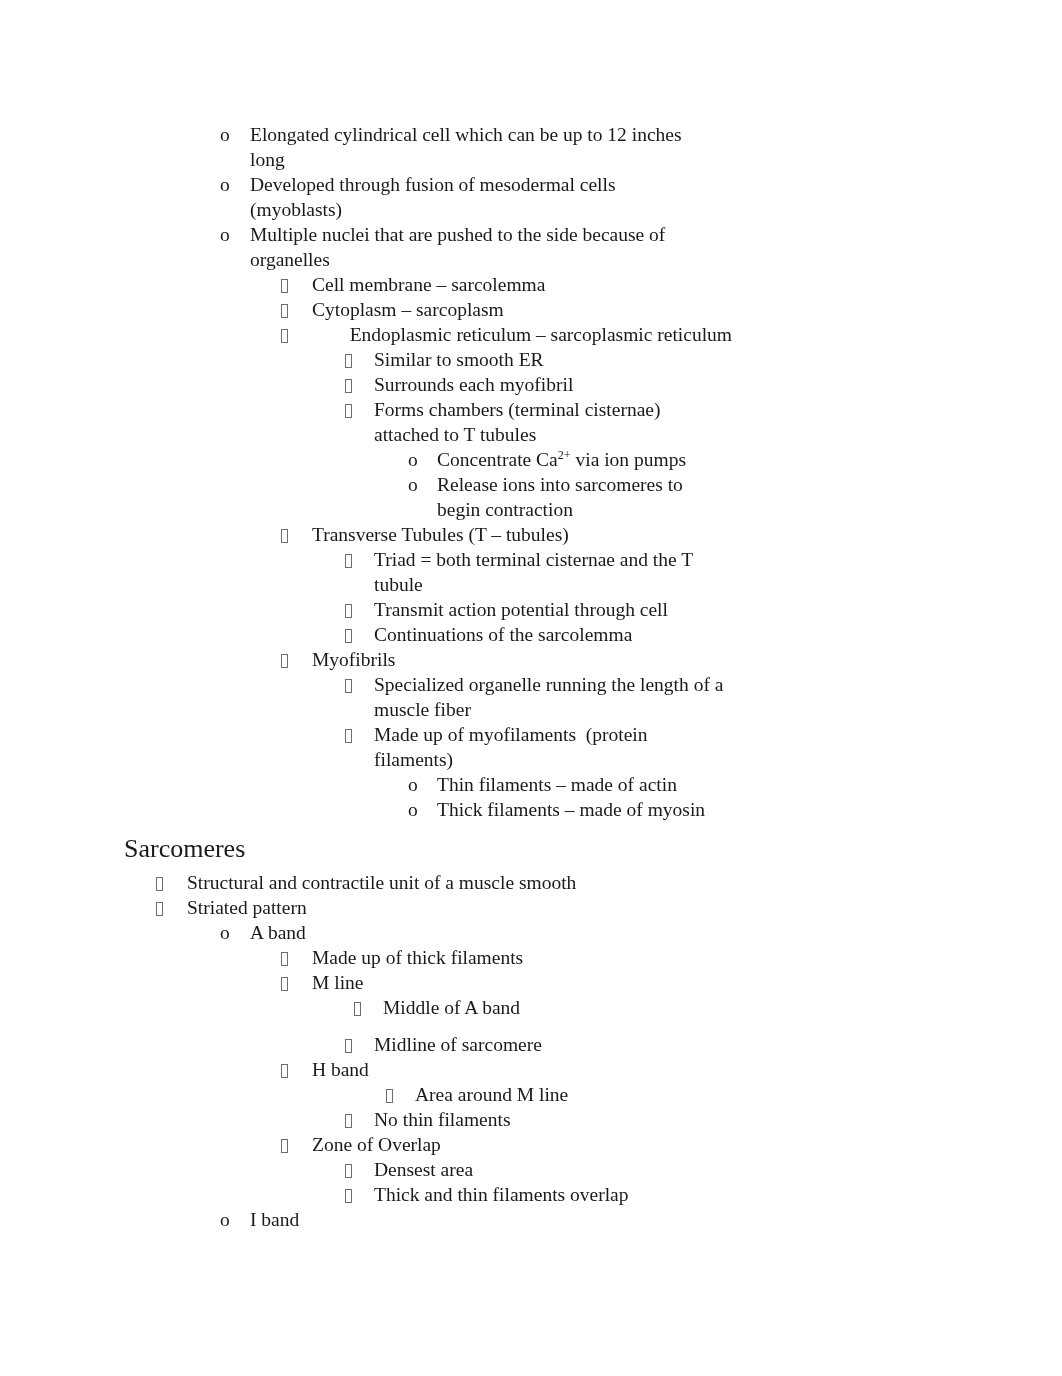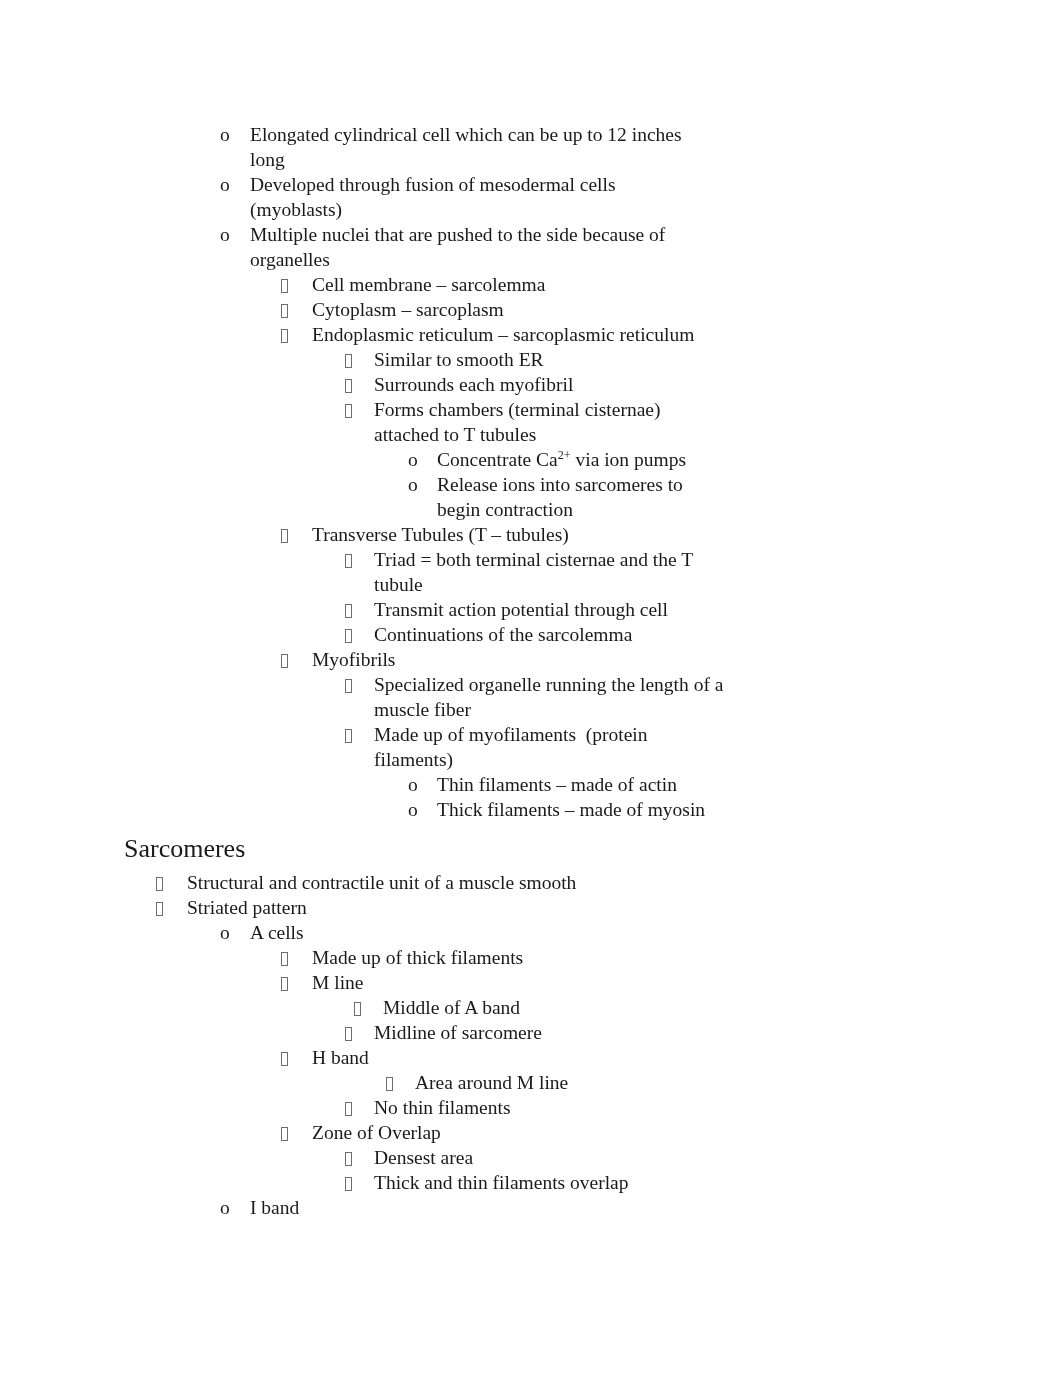--- a/index.html
+++ b/index.html
@@ -90,45 +90,45 @@
 </head>
 <body>
 
 <div class="page">
   <div class="doc-body" id="doc-body">
       <div class="line" style="padding-left: 250px;"><span class="marker marker-o" style="left: 220px;">o</span><span class="txt" style="max-width: 440px;">Elongated cylindrical cell which can be up to 12 inches long</span></div>
       <div class="line" style="padding-left: 250px;"><span class="marker marker-o" style="left: 220px;">o</span><span class="txt" style="max-width: 440px;">Developed through fusion of mesodermal cells (myoblasts)</span></div>
       <div class="line" style="padding-left: 250px;"><span class="marker marker-o" style="left: 220px;">o</span><span class="txt" style="max-width: 440px;">Multiple nuclei that are pushed to the side because of organelles</span></div>
       <div class="line" style="padding-left: 312px;"><span class="marker" style="left: 281px;"><span class="tofu" style="border-color: rgb(109, 109, 109);"></span></span><span class="txt" style="max-width: 420px;">Cell membrane – sarcolemma</span></div>
       <div class="line" style="padding-left: 312px;"><span class="marker" style="left: 281px;"><span class="tofu" style="border-color: rgb(109, 109, 109);"></span></span><span class="txt" style="max-width: 420px;">Cytoplasm – sarcoplasm</span></div>
-      <div class="line" style="padding-left: 312px;"><span class="marker" style="left: 281px;"><span class="tofu" style="border-color: rgb(109, 109, 109);"></span></span><span class="txt" style="max-width: 420px;">Endoplasmic reticulum – sarcoplasmic reticulum</span></div>
+      <div class="line" style="padding-left: 312px;"><span class="marker" style="left: 281px;"><span class="tofu" style="border-color: rgb(109, 109, 109);"></span></span><span class="txt" style="max-width: 420px; text-align: right;">Endoplasmic reticulum – sarcoplasmic reticulum</span></div>
       <div class="line" style="padding-left: 374px;"><span class="marker" style="left: 345px;"><span class="tofu" style="border-color: rgb(109, 109, 109);"></span></span><span class="txt" style="max-width: 355px;">Similar to smooth ER</span></div>
       <div class="line" style="padding-left: 374px;"><span class="marker" style="left: 345px;"><span class="tofu" style="border-color: rgb(109, 109, 109);"></span></span><span class="txt" style="max-width: 355px;">Surrounds each myofibril</span></div>
       <div class="line" style="padding-left: 374px;"><span class="marker" style="left: 345px;"><span class="tofu" style="border-color: rgb(109, 109, 109);"></span></span><span class="txt" style="max-width: 355px;">Forms chambers (terminal cisternae) attached to T tubules</span></div>
       <div class="line" style="padding-left: 437px;"><span class="marker marker-o" style="left: 408px;">o</span><span class="txt" style="max-width: 270px;"><span>Concentrate Ca</span><sup>2+</sup><span> via ion pumps</span></span></div>
       <div class="line" style="padding-left: 437px;"><span class="marker marker-o" style="left: 408px;">o</span><span class="txt" style="max-width: 270px;">Release ions into sarcomeres to begin contraction</span></div>
       <div class="line" style="padding-left: 312px;"><span class="marker" style="left: 281px;"><span class="tofu" style="border-color: rgb(109, 109, 109);"></span></span><span class="txt" style="max-width: 420px;">Transverse Tubules (T – tubules)</span></div>
       <div class="line" style="padding-left: 374px;"><span class="marker" style="left: 345px;"><span class="tofu" style="border-color: rgb(109, 109, 109);"></span></span><span class="txt" style="max-width: 355px;">Triad = both terminal cisternae and the T tubule</span></div>
       <div class="line" style="padding-left: 374px;"><span class="marker" style="left: 345px;"><span class="tofu" style="border-color: rgb(109, 109, 109);"></span></span><span class="txt" style="max-width: 355px;">Transmit action potential through cell</span></div>
       <div class="line" style="padding-left: 374px;"><span class="marker" style="left: 345px;"><span class="tofu" style="border-color: rgb(109, 109, 109);"></span></span><span class="txt" style="max-width: 355px;">Continuations of the sarcolemma</span></div>
       <div class="line" style="padding-left: 312px;"><span class="marker" style="left: 281px;"><span class="tofu" style="border-color: rgb(109, 109, 109);"></span></span><span class="txt" style="max-width: 420px;">Myofibrils</span></div>
       <div class="line" style="padding-left: 374px;"><span class="marker" style="left: 345px;"><span class="tofu" style="border-color: rgb(109, 109, 109);"></span></span><span class="txt" style="max-width: 355px;">Specialized organelle running the length of a muscle fiber</span></div>
       <div class="line" style="padding-left: 374px;"><span class="marker" style="left: 345px;"><span class="tofu" style="border-color: rgb(109, 109, 109);"></span></span><span class="txt" style="max-width: 355px;">Made up of myofilaments  (protein filaments)</span></div>
       <div class="line" style="padding-left: 437px;"><span class="marker marker-o" style="left: 408px;">o</span><span class="txt" style="max-width: 270px;">Thin filaments – made of actin</span></div>
       <div class="line" style="padding-left: 437px;"><span class="marker marker-o" style="left: 408px;">o</span><span class="txt" style="max-width: 270px;">Thick filaments – made of myosin</span></div>
       <div class="spacer-sm"></div>
       <div class="heading" style="padding-left: 124px;">Sarcomeres</div>
       <div class="spacer-xs"></div>
       <div class="line" style="padding-left: 187px;"><span class="marker" style="left: 156px;"><span class="tofu" style="border-color: rgb(109, 109, 109);"></span></span><span class="txt" style="max-width: 700px;">Structural and contractile unit of a muscle smooth</span></div>
       <div class="line" style="padding-left: 187px;"><span class="marker" style="left: 156px;"><span class="tofu" style="border-color: rgb(109, 109, 109);"></span></span><span class="txt" style="max-width: 700px;">Striated pattern</span></div>
-      <div class="line" style="padding-left: 250px;"><span class="marker marker-o" style="left: 220px;">o</span><span class="txt" style="max-width: 440px;">A cells</span></div>
+      <div class="line" style="padding-left: 250px;"><span class="marker marker-o" style="left: 220px;">o</span><span class="txt" style="max-width: 440px;">A band</span></div>
       <div class="line" style="padding-left: 312px;"><span class="marker" style="left: 281px;"><span class="tofu" style="border-color: rgb(109, 109, 109);"></span></span><span class="txt" style="max-width: 420px;">Made up of thick filaments</span></div>
       <div class="line" style="padding-left: 312px;"><span class="marker" style="left: 281px;"><span class="tofu" style="border-color: rgb(109, 109, 109);"></span></span><span class="txt" style="max-width: 420px;">M line</span></div>
       <div class="line" style="padding-left: 374px; margin-left: 9px;"><span class="marker" style="left: 345px;"><span class="tofu" style="border-color: rgb(109, 109, 109);"></span></span><span class="txt" style="max-width: 355px;">Middle of A band</span></div>
-      <div class="line" style="padding-left: 374px;"><span class="marker" style="left: 345px;"><span class="tofu" style="border-color: rgb(109, 109, 109);"></span></span><span class="txt" style="max-width: 355px;">Midline of sarcomere</span></div>
+      <div class="line" style="padding-left: 374px; margin-top: 12px;"><span class="marker" style="left: 345px;"><span class="tofu" style="border-color: rgb(109, 109, 109);"></span></span><span class="txt" style="max-width: 355px;">Midline of sarcomere</span></div>
       <div class="line" style="padding-left: 312px;"><span class="marker" style="left: 281px;"><span class="tofu" style="border-color: rgb(109, 109, 109);"></span></span><span class="txt" style="max-width: 420px;">H band</span></div>
       <div class="line" style="padding-left: 374px; margin-left: 41px;"><span class="marker" style="left: 345px;"><span class="tofu" style="border-color: rgb(109, 109, 109);"></span></span><span class="txt" style="max-width: 355px;">Area around M line</span></div>
       <div class="line" style="padding-left: 374px;"><span class="marker" style="left: 345px;"><span class="tofu" style="border-color: rgb(109, 109, 109);"></span></span><span class="txt" style="max-width: 355px;">No thin filaments</span></div>
       <div class="line" style="padding-left: 312px;"><span class="marker" style="left: 281px;"><span class="tofu" style="border-color: rgb(109, 109, 109);"></span></span><span class="txt" style="max-width: 420px;">Zone of Overlap</span></div>
       <div class="line" style="padding-left: 374px;"><span class="marker" style="left: 345px;"><span class="tofu" style="border-color: rgb(109, 109, 109);"></span></span><span class="txt" style="max-width: 355px;">Densest area</span></div>
       <div class="line" style="padding-left: 374px;"><span class="marker" style="left: 345px;"><span class="tofu" style="border-color: rgb(109, 109, 109);"></span></span><span class="txt" style="max-width: 355px;">Thick and thin filaments overlap</span></div>
       <div class="line" style="padding-left: 250px;"><span class="marker marker-o" style="left: 220px;">o</span><span class="txt" style="max-width: 440px;">I band</span></div>
     </div>
 </div>
 

